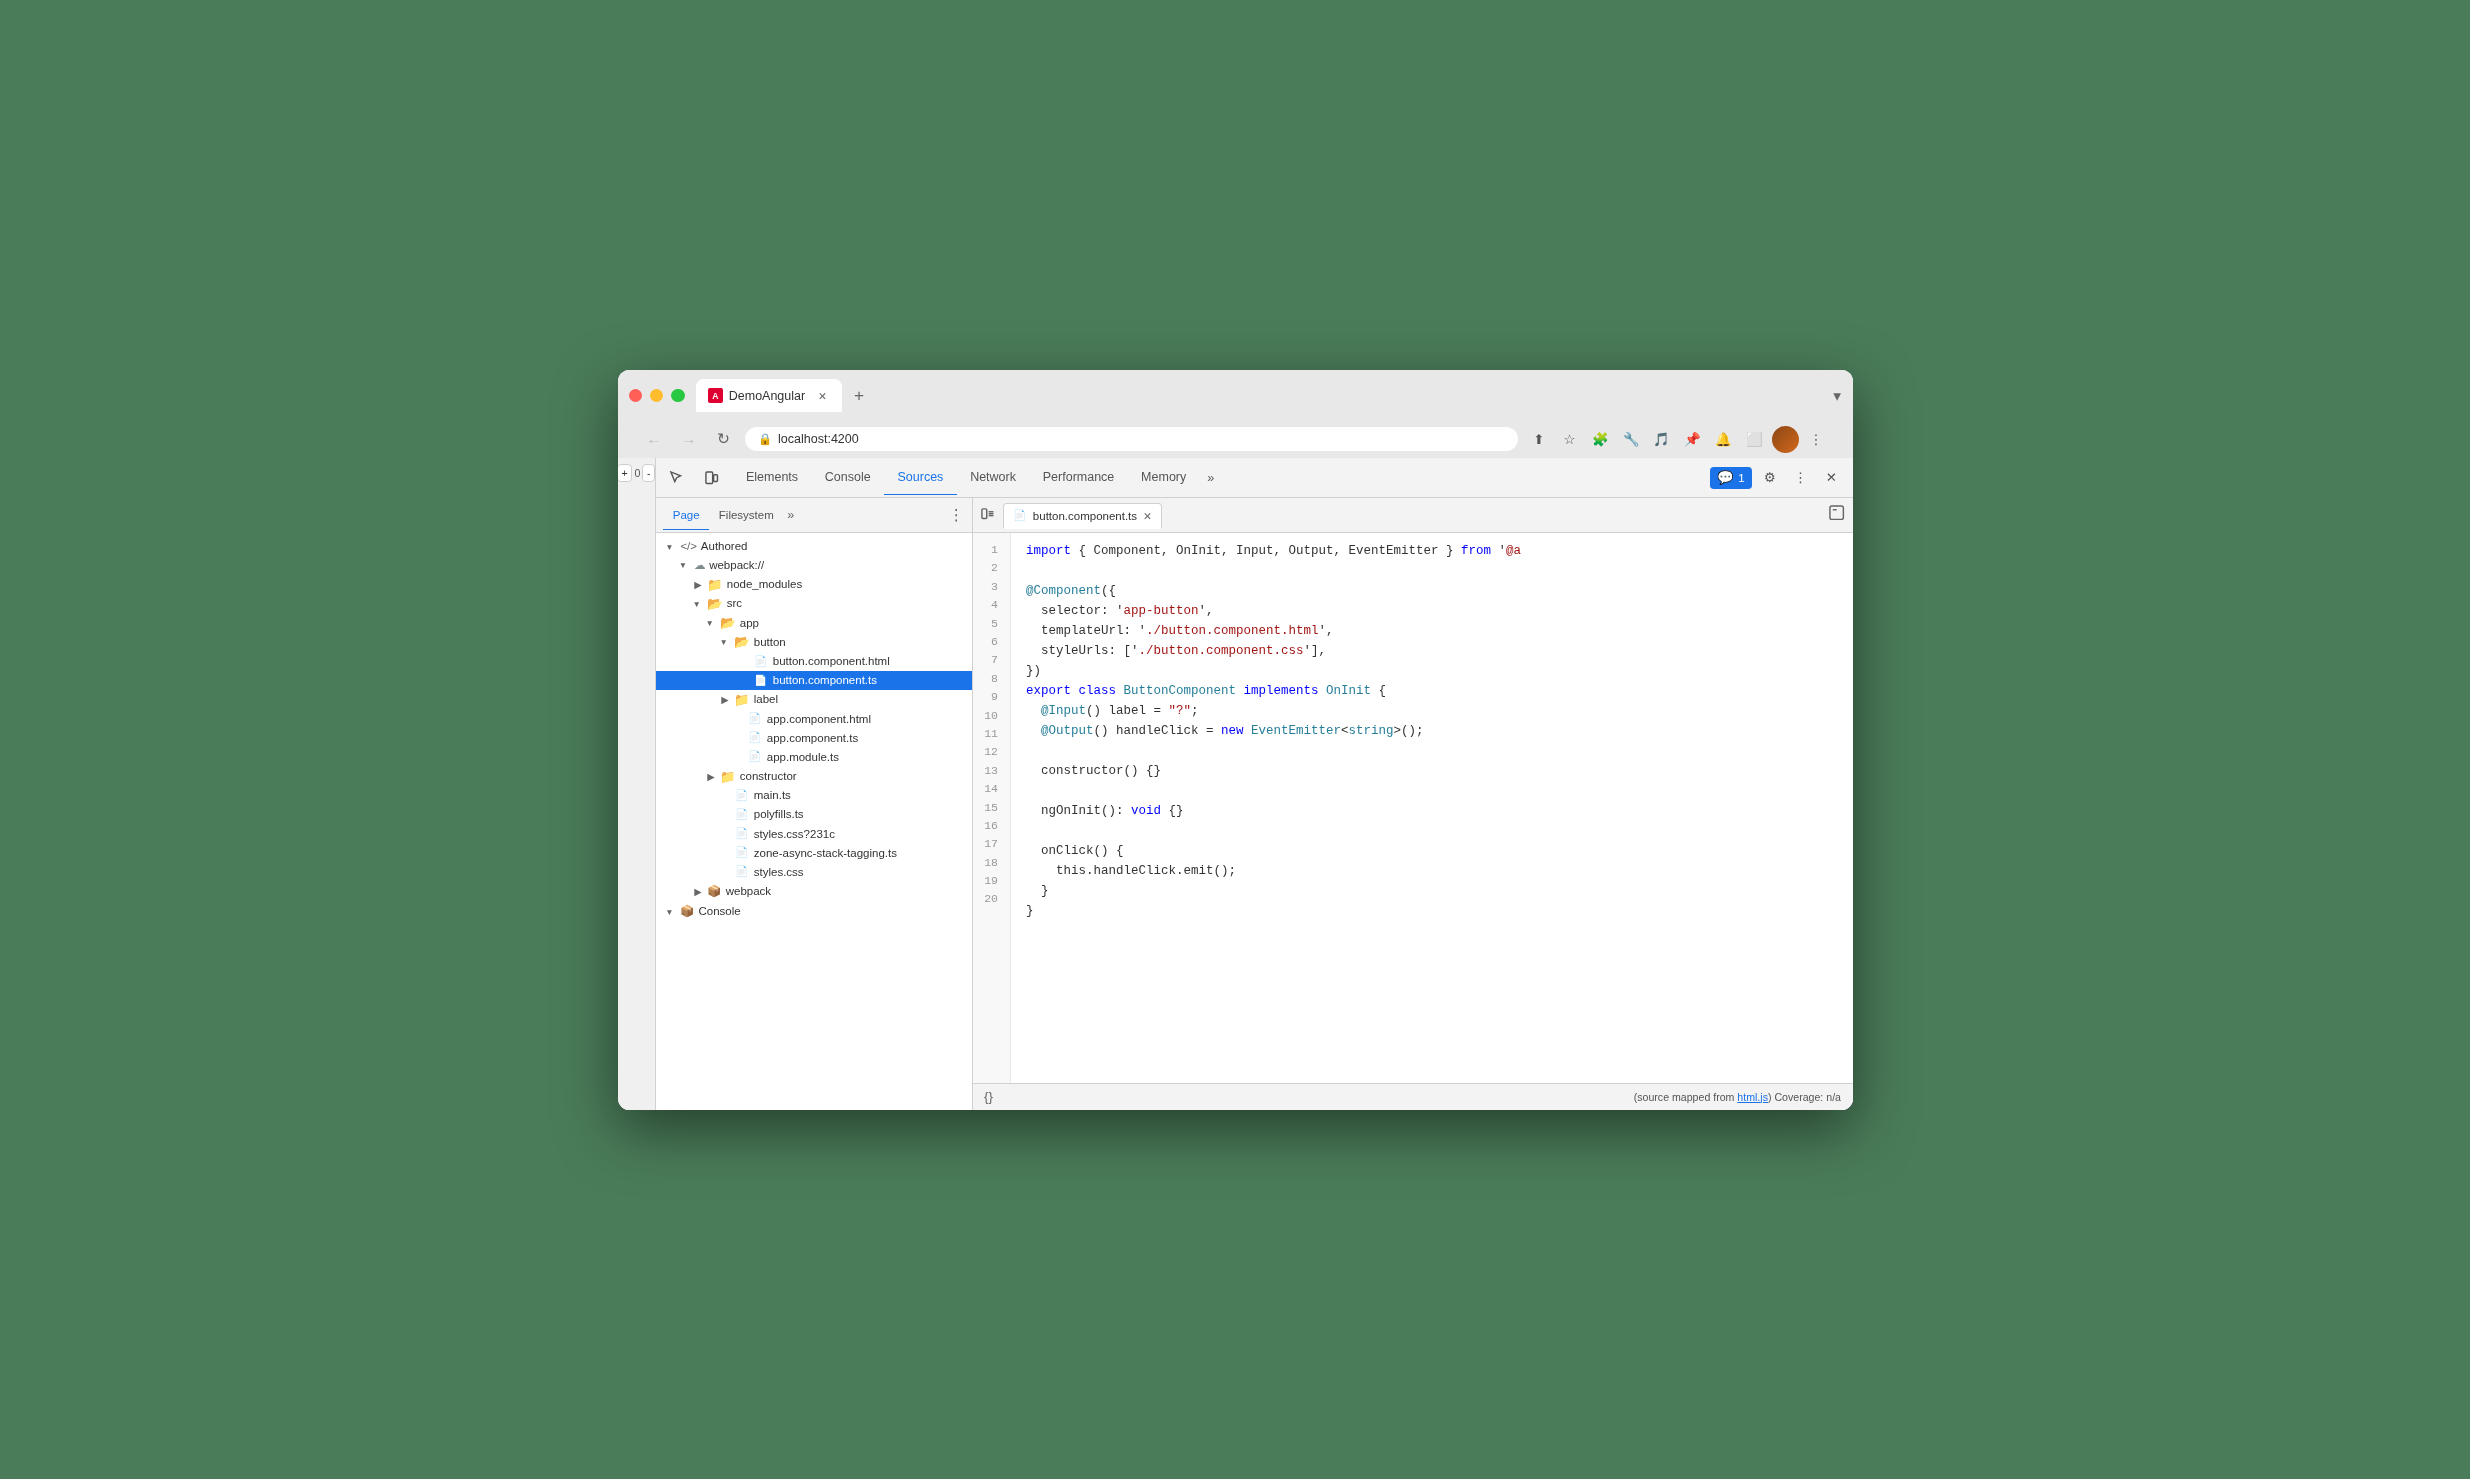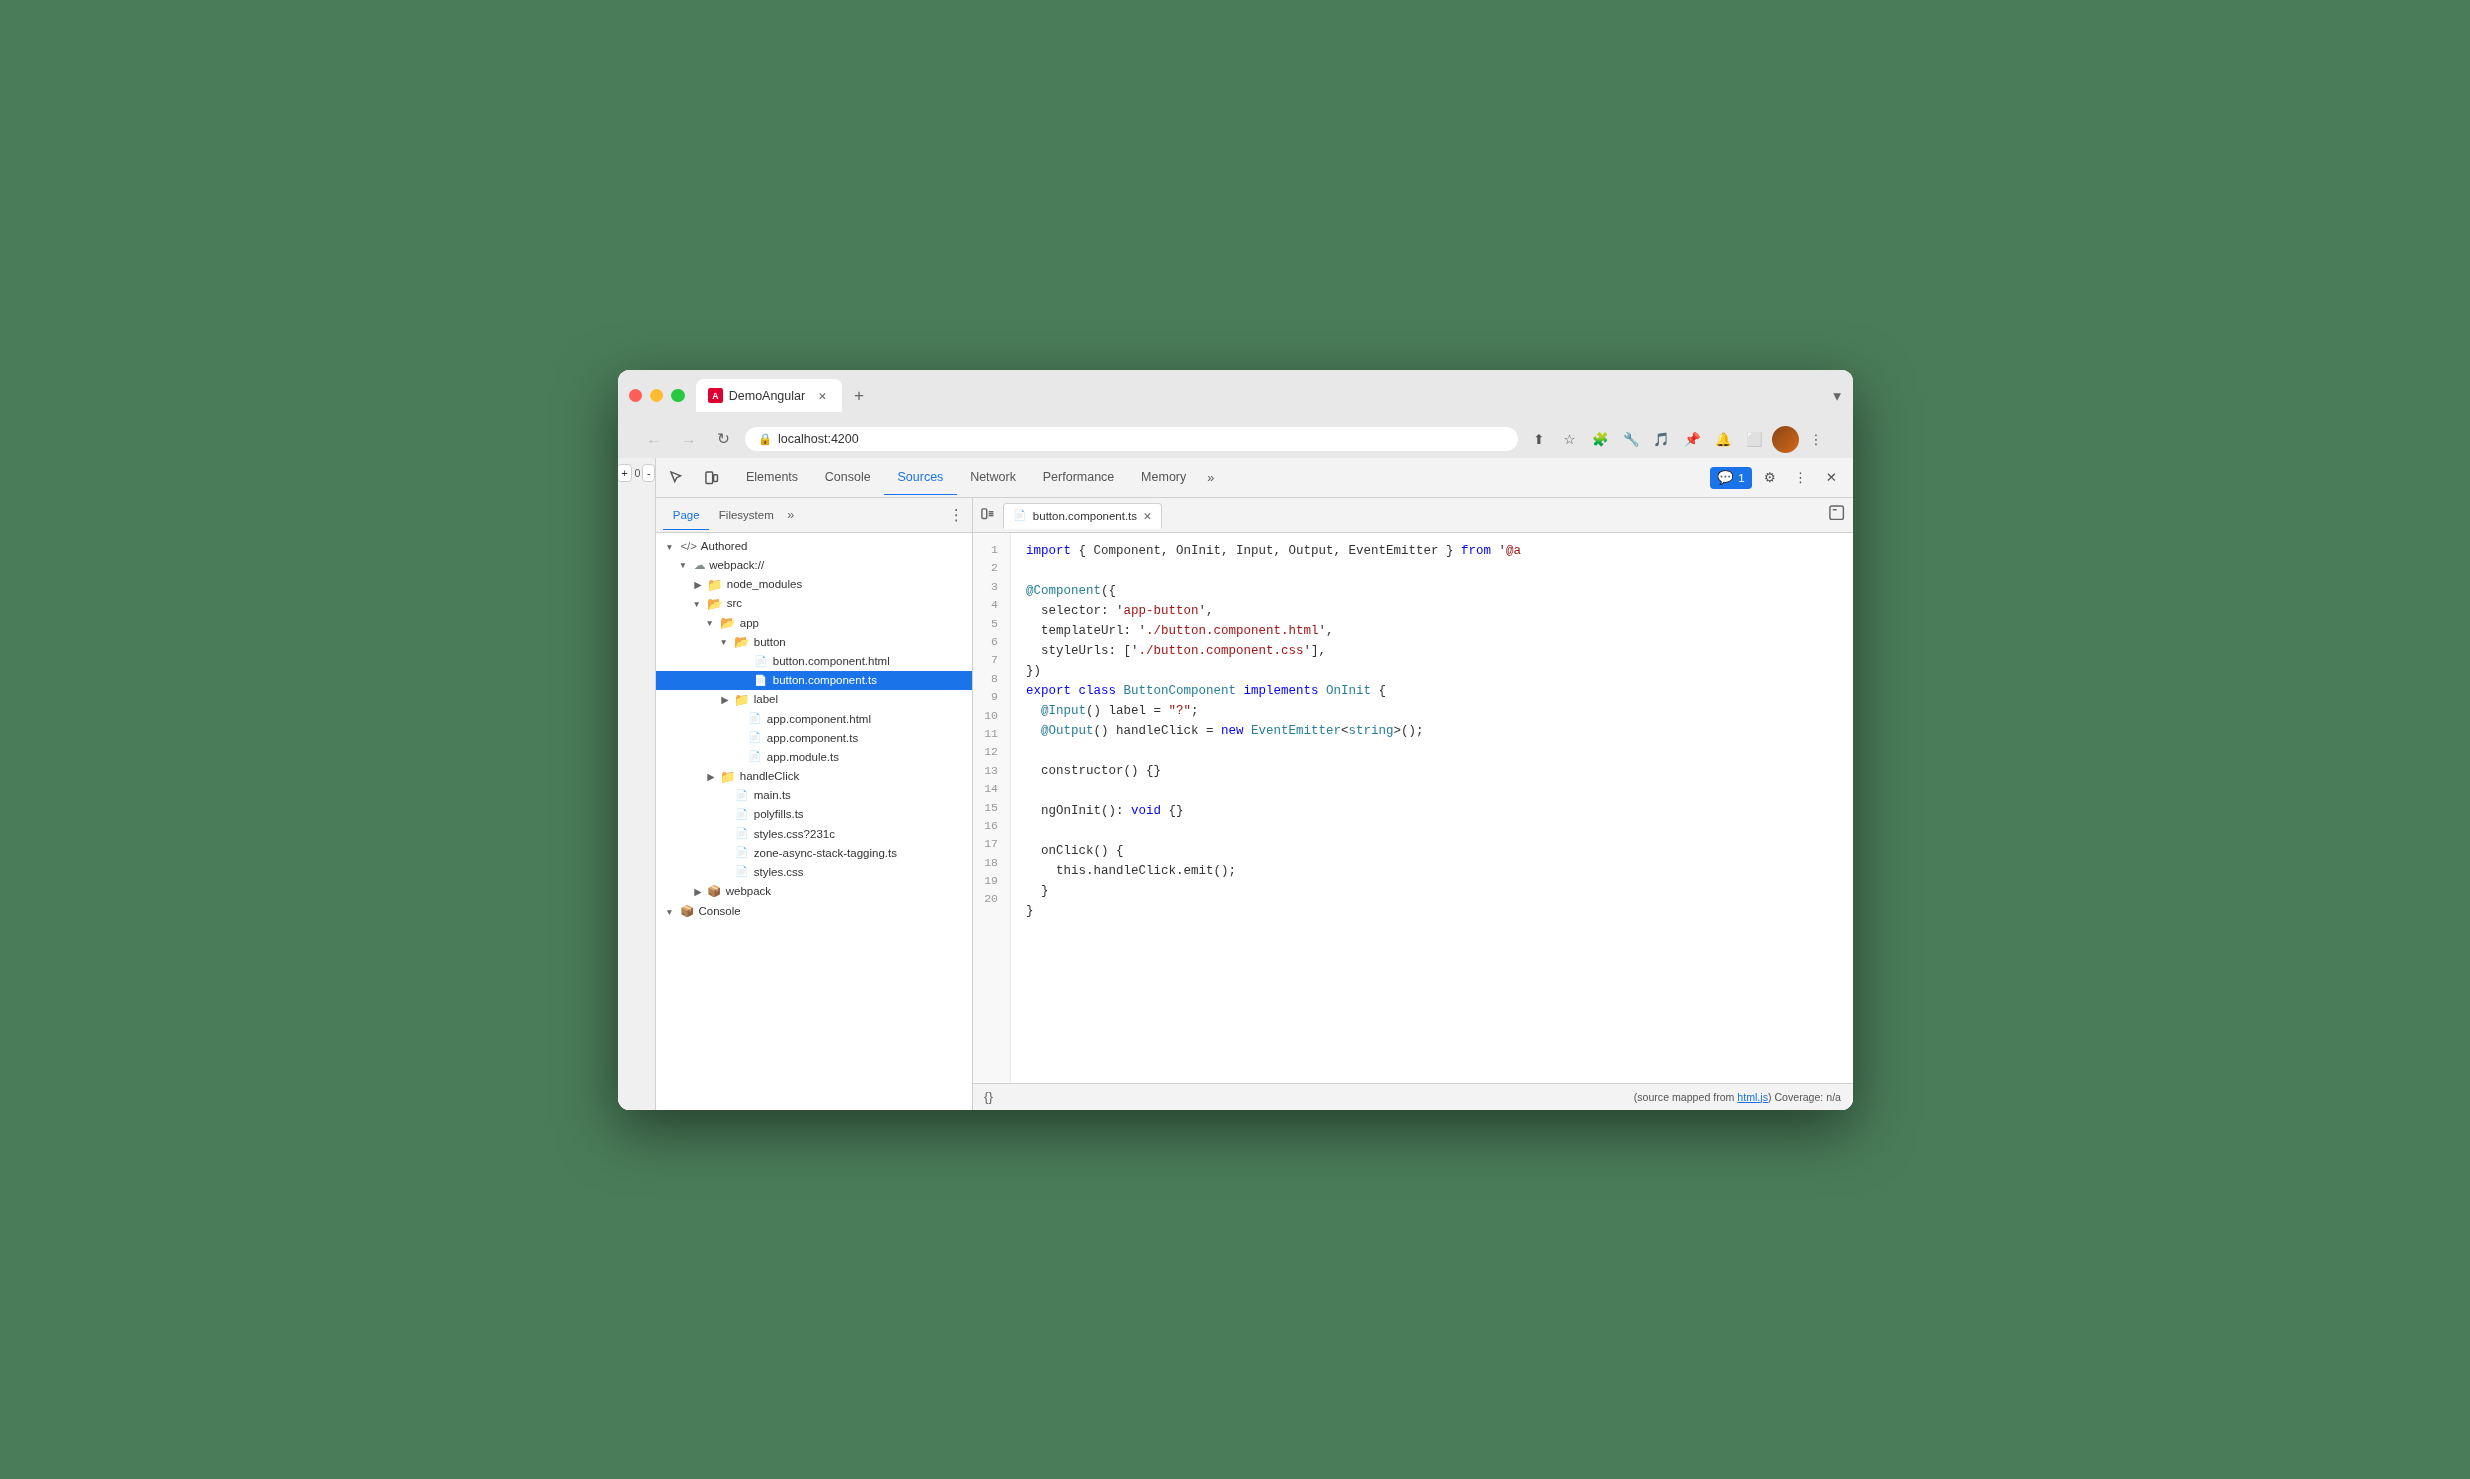--- a/index.html
+++ b/index.html
@@ -670,21 +670,21 @@
               <span class="tree-indent" style="width:71px;"></span>
               <span class="tree-arrow" style="width:13.4px;"></span>
               <span class="file-icon yellow">📄</span>
               <span>app.module.ts</span>
             </div>
 
             <div class="tree-item">
               <span class="tree-indent" style="width:44px;"></span>
               <span class="tree-arrow">▶</span>
               <span class="folder-icon orange">📁</span>
-              <span>handleClick</span>
+              <span>constructor</span>
             </div>
 
             <div class="tree-item">
               <span class="tree-indent" style="width:58px;"></span>
               <span class="tree-arrow" style="width:13.4px;"></span>
               <span class="file-icon yellow">📄</span>
               <span>main.ts</span>
             </div>
 
             <div class="tree-item">

